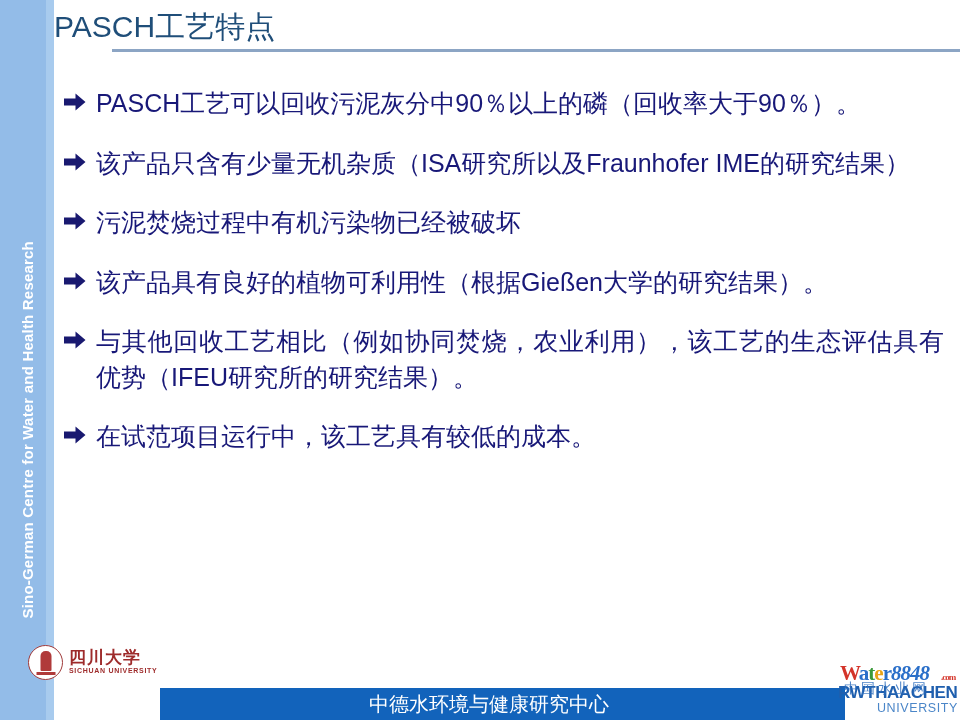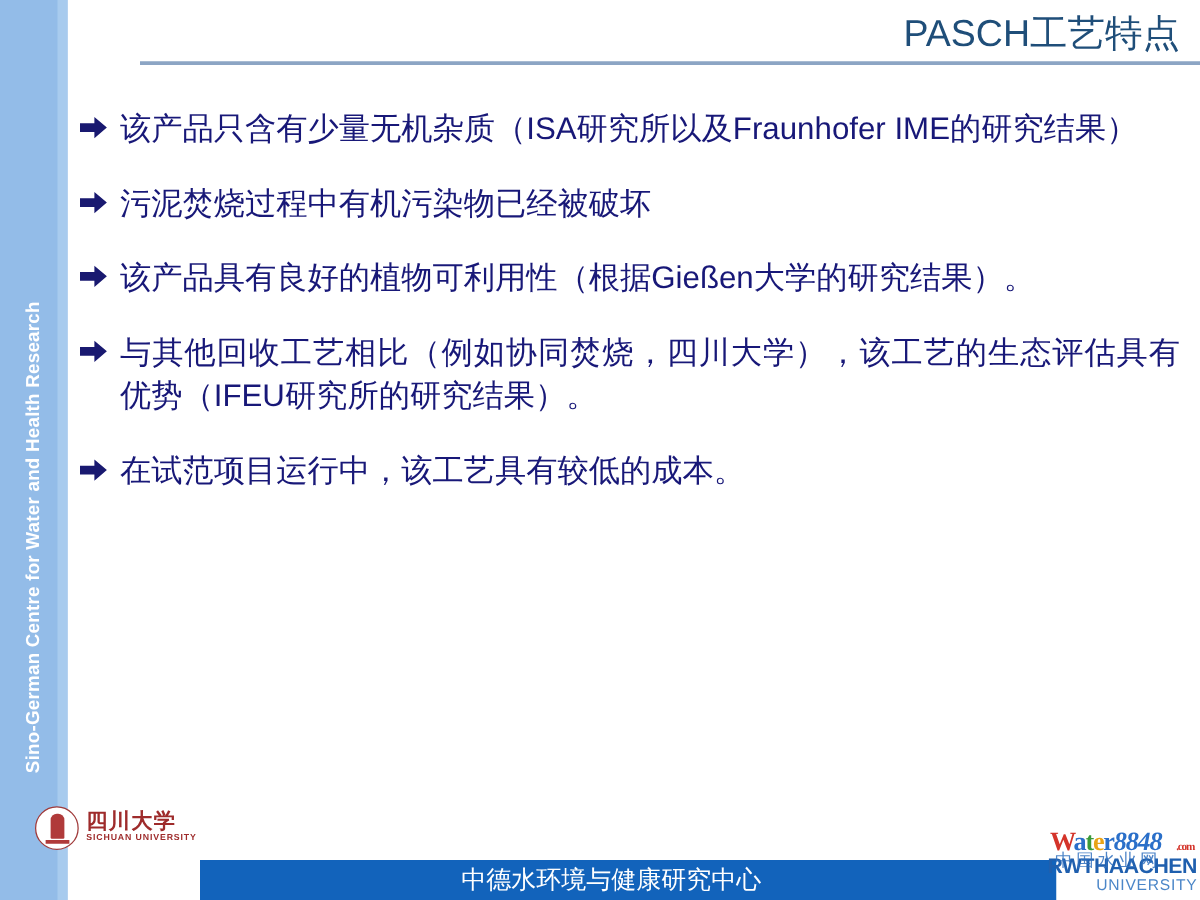--- a/index.html
+++ b/index.html
@@ -63,21 +63,21 @@
     left: 54px;
     top: 0;
     width: 906px;
     height: 56px;
   }
   #slide-title {
     position: absolute;
     left: 0;
     top: 7px;
     width: 890px;
-    text-align: right;
+    text-align: left;
     font-size: 30px;
     color: #1f4e79;
     font-family: "Liberation Sans", sans-serif;
     white-space: nowrap;
   }
   #title-rule {
     position: absolute;
     left: 58px;
     top: 49px;
     width: 878px;
@@ -291,20 +291,28 @@
     </div>
   </div>
 
   <div id="title-area">
     <div id="slide-title">PASCH工艺特点</div>
     <div id="title-rule"></div>
   </div>
 
   <div id="body">
 
+    <div class="bullet b1">
+      <span class="bullet-marker">
+        <svg width="22" height="18" viewBox="0 0 22 18" aria-hidden="true">
+          <path d="M0 5.5 H11.5 V0.5 L21.5 9 L11.5 17.5 V12.5 H0 Z" fill="#191970"></path>
+        </svg>
+      </span>
+      <span class="bullet-text">PASCH工艺可以回收污泥灰分中90％以上的磷（回收率大于90％）。</span>
+    </div>
 
     <div class="bullet b2">
       <span class="bullet-marker">
         <svg width="22" height="18" viewBox="0 0 22 18" aria-hidden="true">
           <path d="M0 5.5 H11.5 V0.5 L21.5 9 L11.5 17.5 V12.5 H0 Z" fill="#191970"></path>
         </svg>
       </span>
       <span class="bullet-text">该产品只含有少量无机杂质（ISA研究所以及Fraunhofer IME的研究结果）</span>
     </div>
 
@@ -325,21 +333,21 @@
       </span>
       <span class="bullet-text">该产品具有良好的植物可利用性（根据Gießen大学的研究结果）。</span>
     </div>
 
     <div class="bullet b5">
       <span class="bullet-marker">
         <svg width="22" height="18" viewBox="0 0 22 18" aria-hidden="true">
           <path d="M0 5.5 H11.5 V0.5 L21.5 9 L11.5 17.5 V12.5 H0 Z" fill="#191970"></path>
         </svg>
       </span>
-      <span class="bullet-text">与其他回收工艺相比（例如协同焚烧，四川大学），该工艺的生态评估具有优势（IFEU研究所的研究结果）。</span>
+      <span class="bullet-text">与其他回收工艺相比（例如协同焚烧，农业利用），该工艺的生态评估具有优势（IFEU研究所的研究结果）。</span>
     </div>
 
     <div class="bullet b6">
       <span class="bullet-marker">
         <svg width="22" height="18" viewBox="0 0 22 18" aria-hidden="true">
           <path d="M0 5.5 H11.5 V0.5 L21.5 9 L11.5 17.5 V12.5 H0 Z" fill="#191970"></path>
         </svg>
       </span>
       <span class="bullet-text">在试范项目运行中，该工艺具有较低的成本。</span>
     </div>

